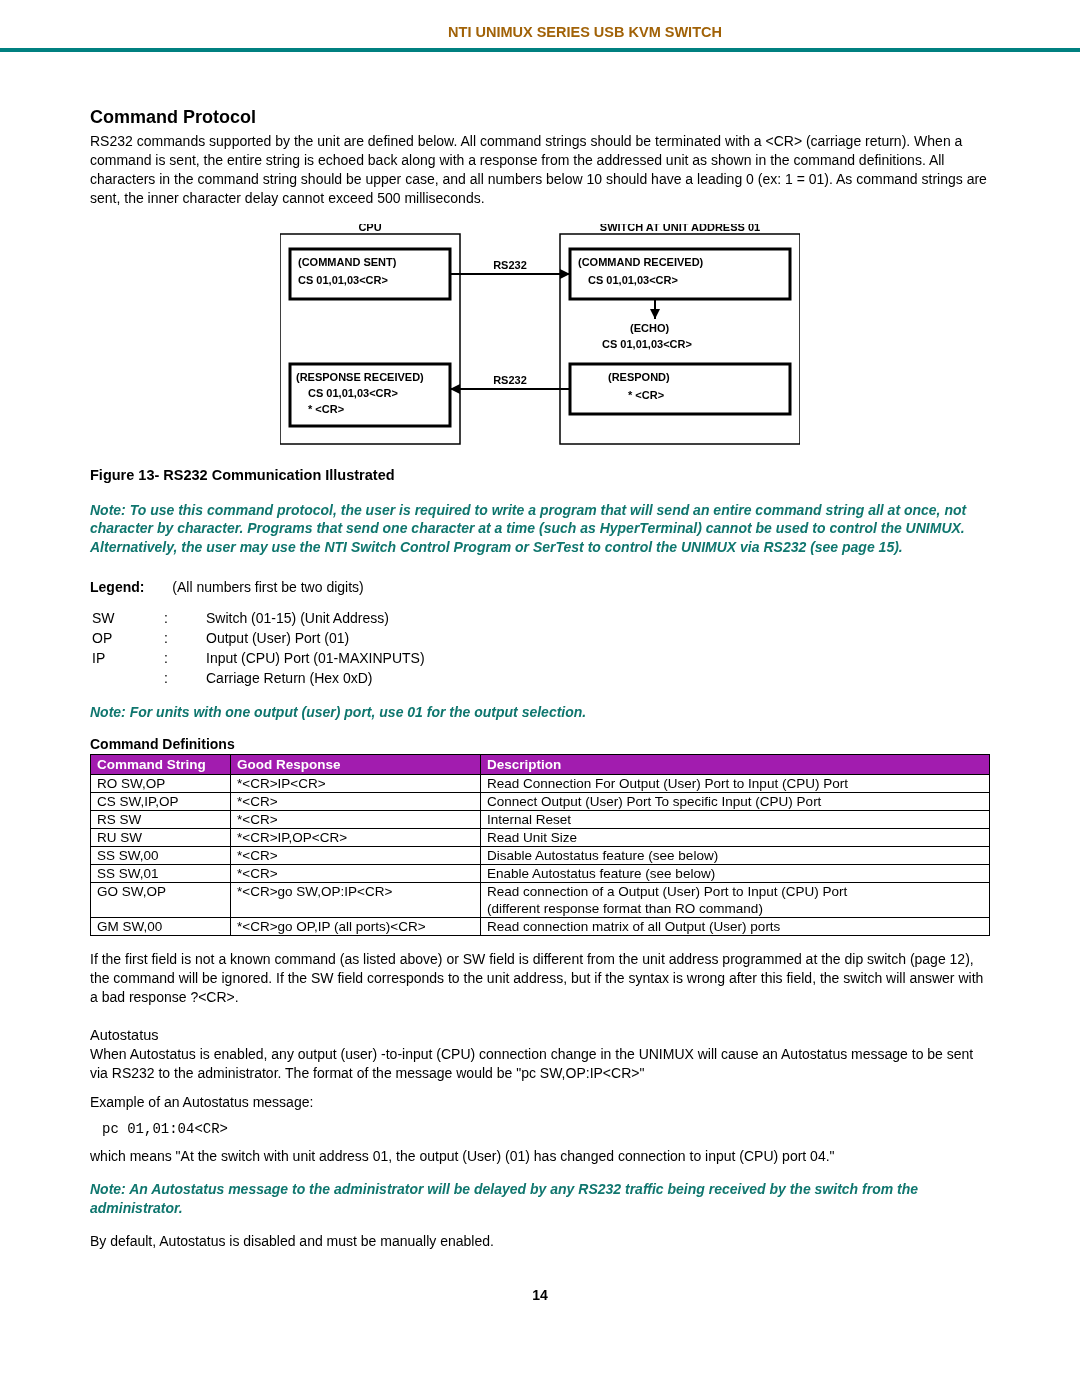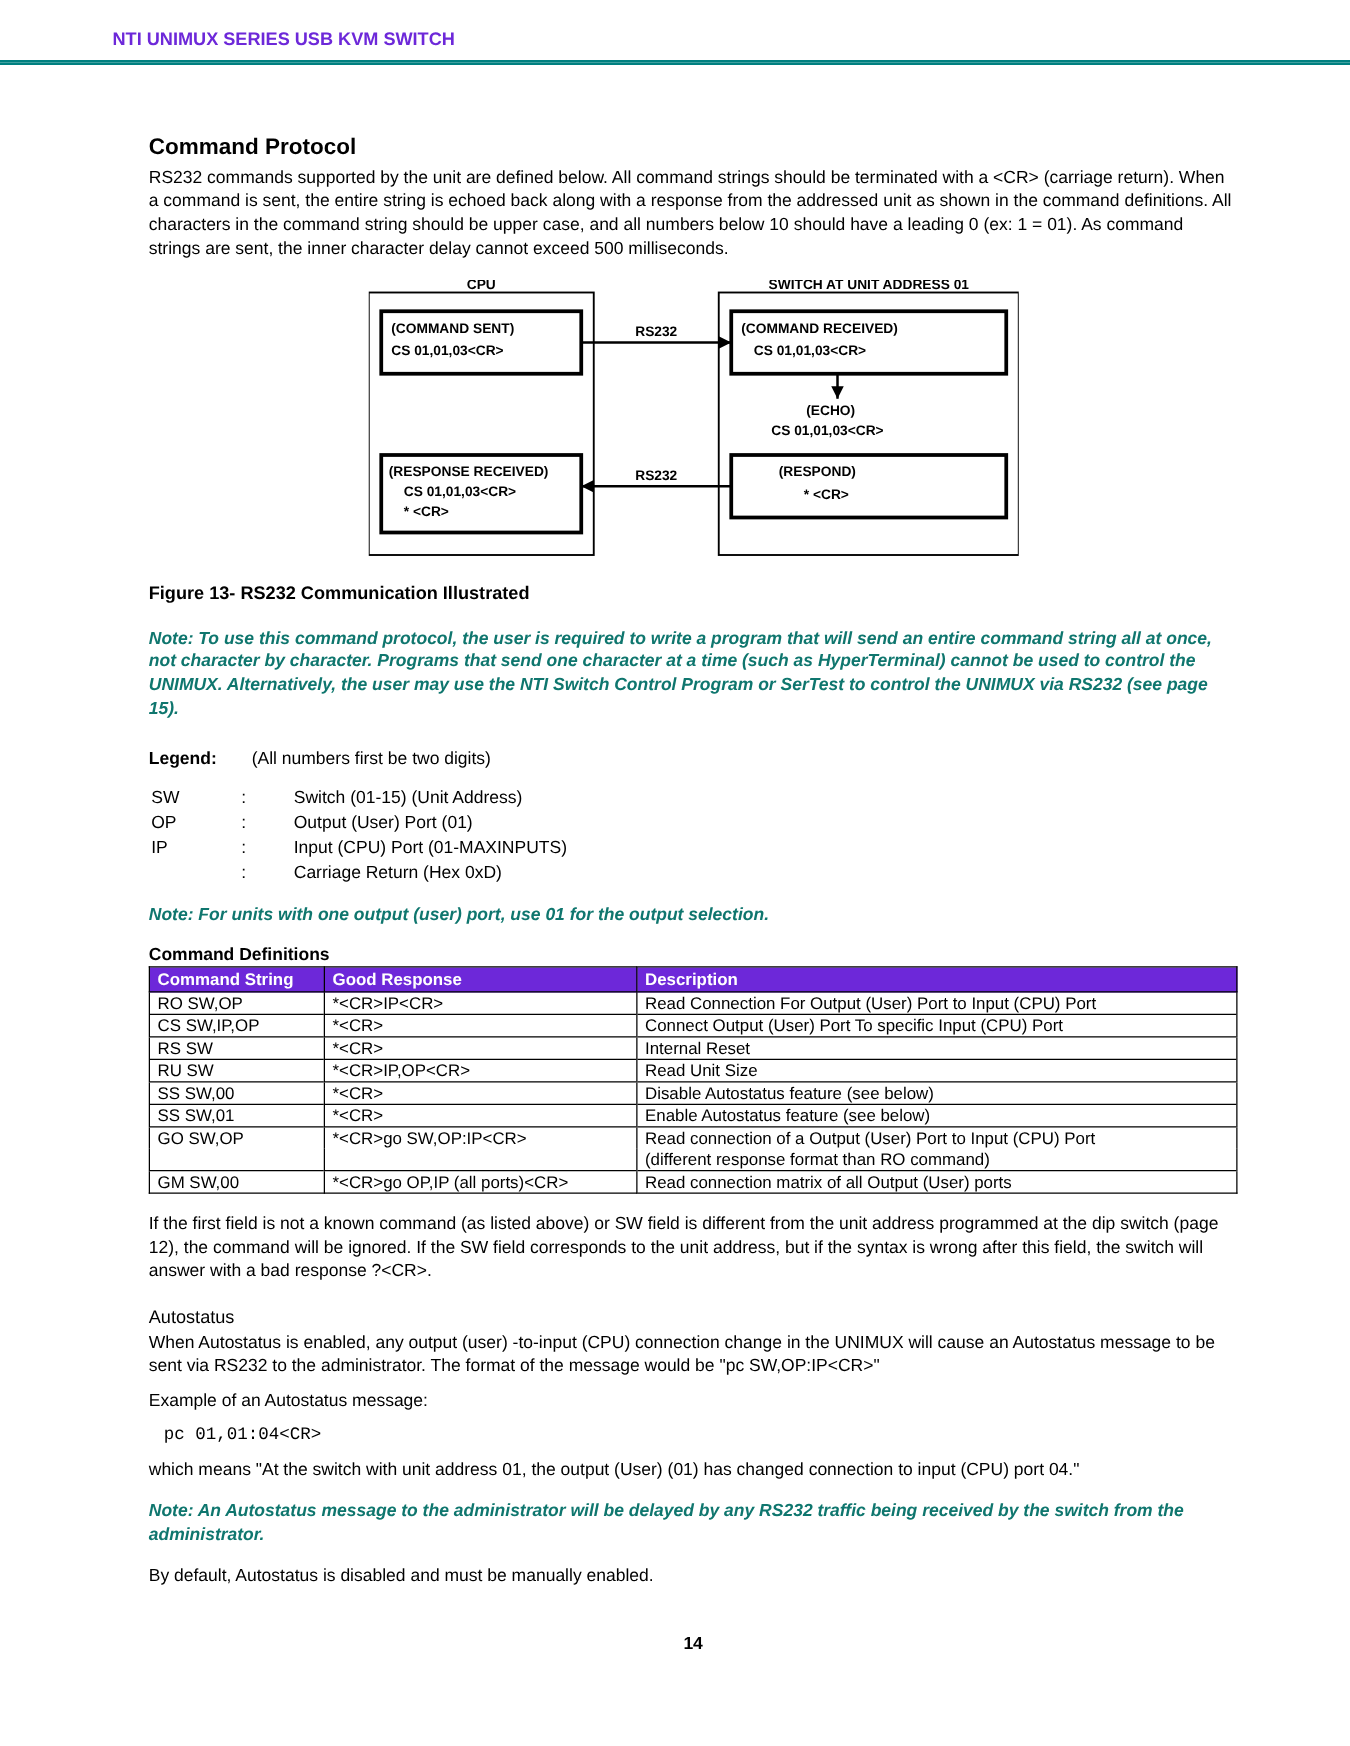--- a/index.html
+++ b/index.html
@@ -5,35 +5,35 @@
   * { box-sizing: border-box; }
   body {
     margin: 0;
     padding: 0;
     font-family: Arial, Helvetica, sans-serif;
     background: #fff;
     width: 1080px;
   }
   .header-bar {
     padding: 24px 0 8px 90px;
-    color: #6d28d9;
+    color: #a16207;
     font-weight: bold;
     font-size: 14.5px;
+    text-align: center;
   }
   .hr-double {
     border-top: 2px solid #008080;
     border-bottom: 2px solid #008080;
     height: 2px;
     margin: 0;
   }
   .page {
     padding: 55px 90px 40px 90px;
     color: #000;
     font-size: 14px;
-    margin-left: 29px;
   }
   h2 {
     font-size: 18px;
     margin: 0 0 4px 0;
     font-weight: bold;
   }
   p { margin: 0 0 10px 0; line-height: 1.35; }
   .figure-wrap { text-align: center; margin: 16px 0 10px 0; }
   svg { display: inline-block; }
   .figure-caption {
@@ -57,21 +57,21 @@
   .legend-table td:nth-child(1) { width: 70px; }
   .legend-table td:nth-child(2) { width: 40px; }
   .cmd-def-title { font-weight: bold; margin: 6px 0 2px 0; }
   table.cmds {
     border-collapse: collapse;
     width: 100%;
     font-size: 13.5px;
     border: 1px solid #000;
   }
   table.cmds th {
-    background: #6d28d9;
+    background: #a21caf;
     color: #fff;
     text-align: left;
     font-weight: bold;
     padding: 2px 6px;
     border: 1px solid #000;
   }
   table.cmds td {
     border-left: 1px solid #000;
     border-right: 1px solid #000;
     padding: 1px 6px;

